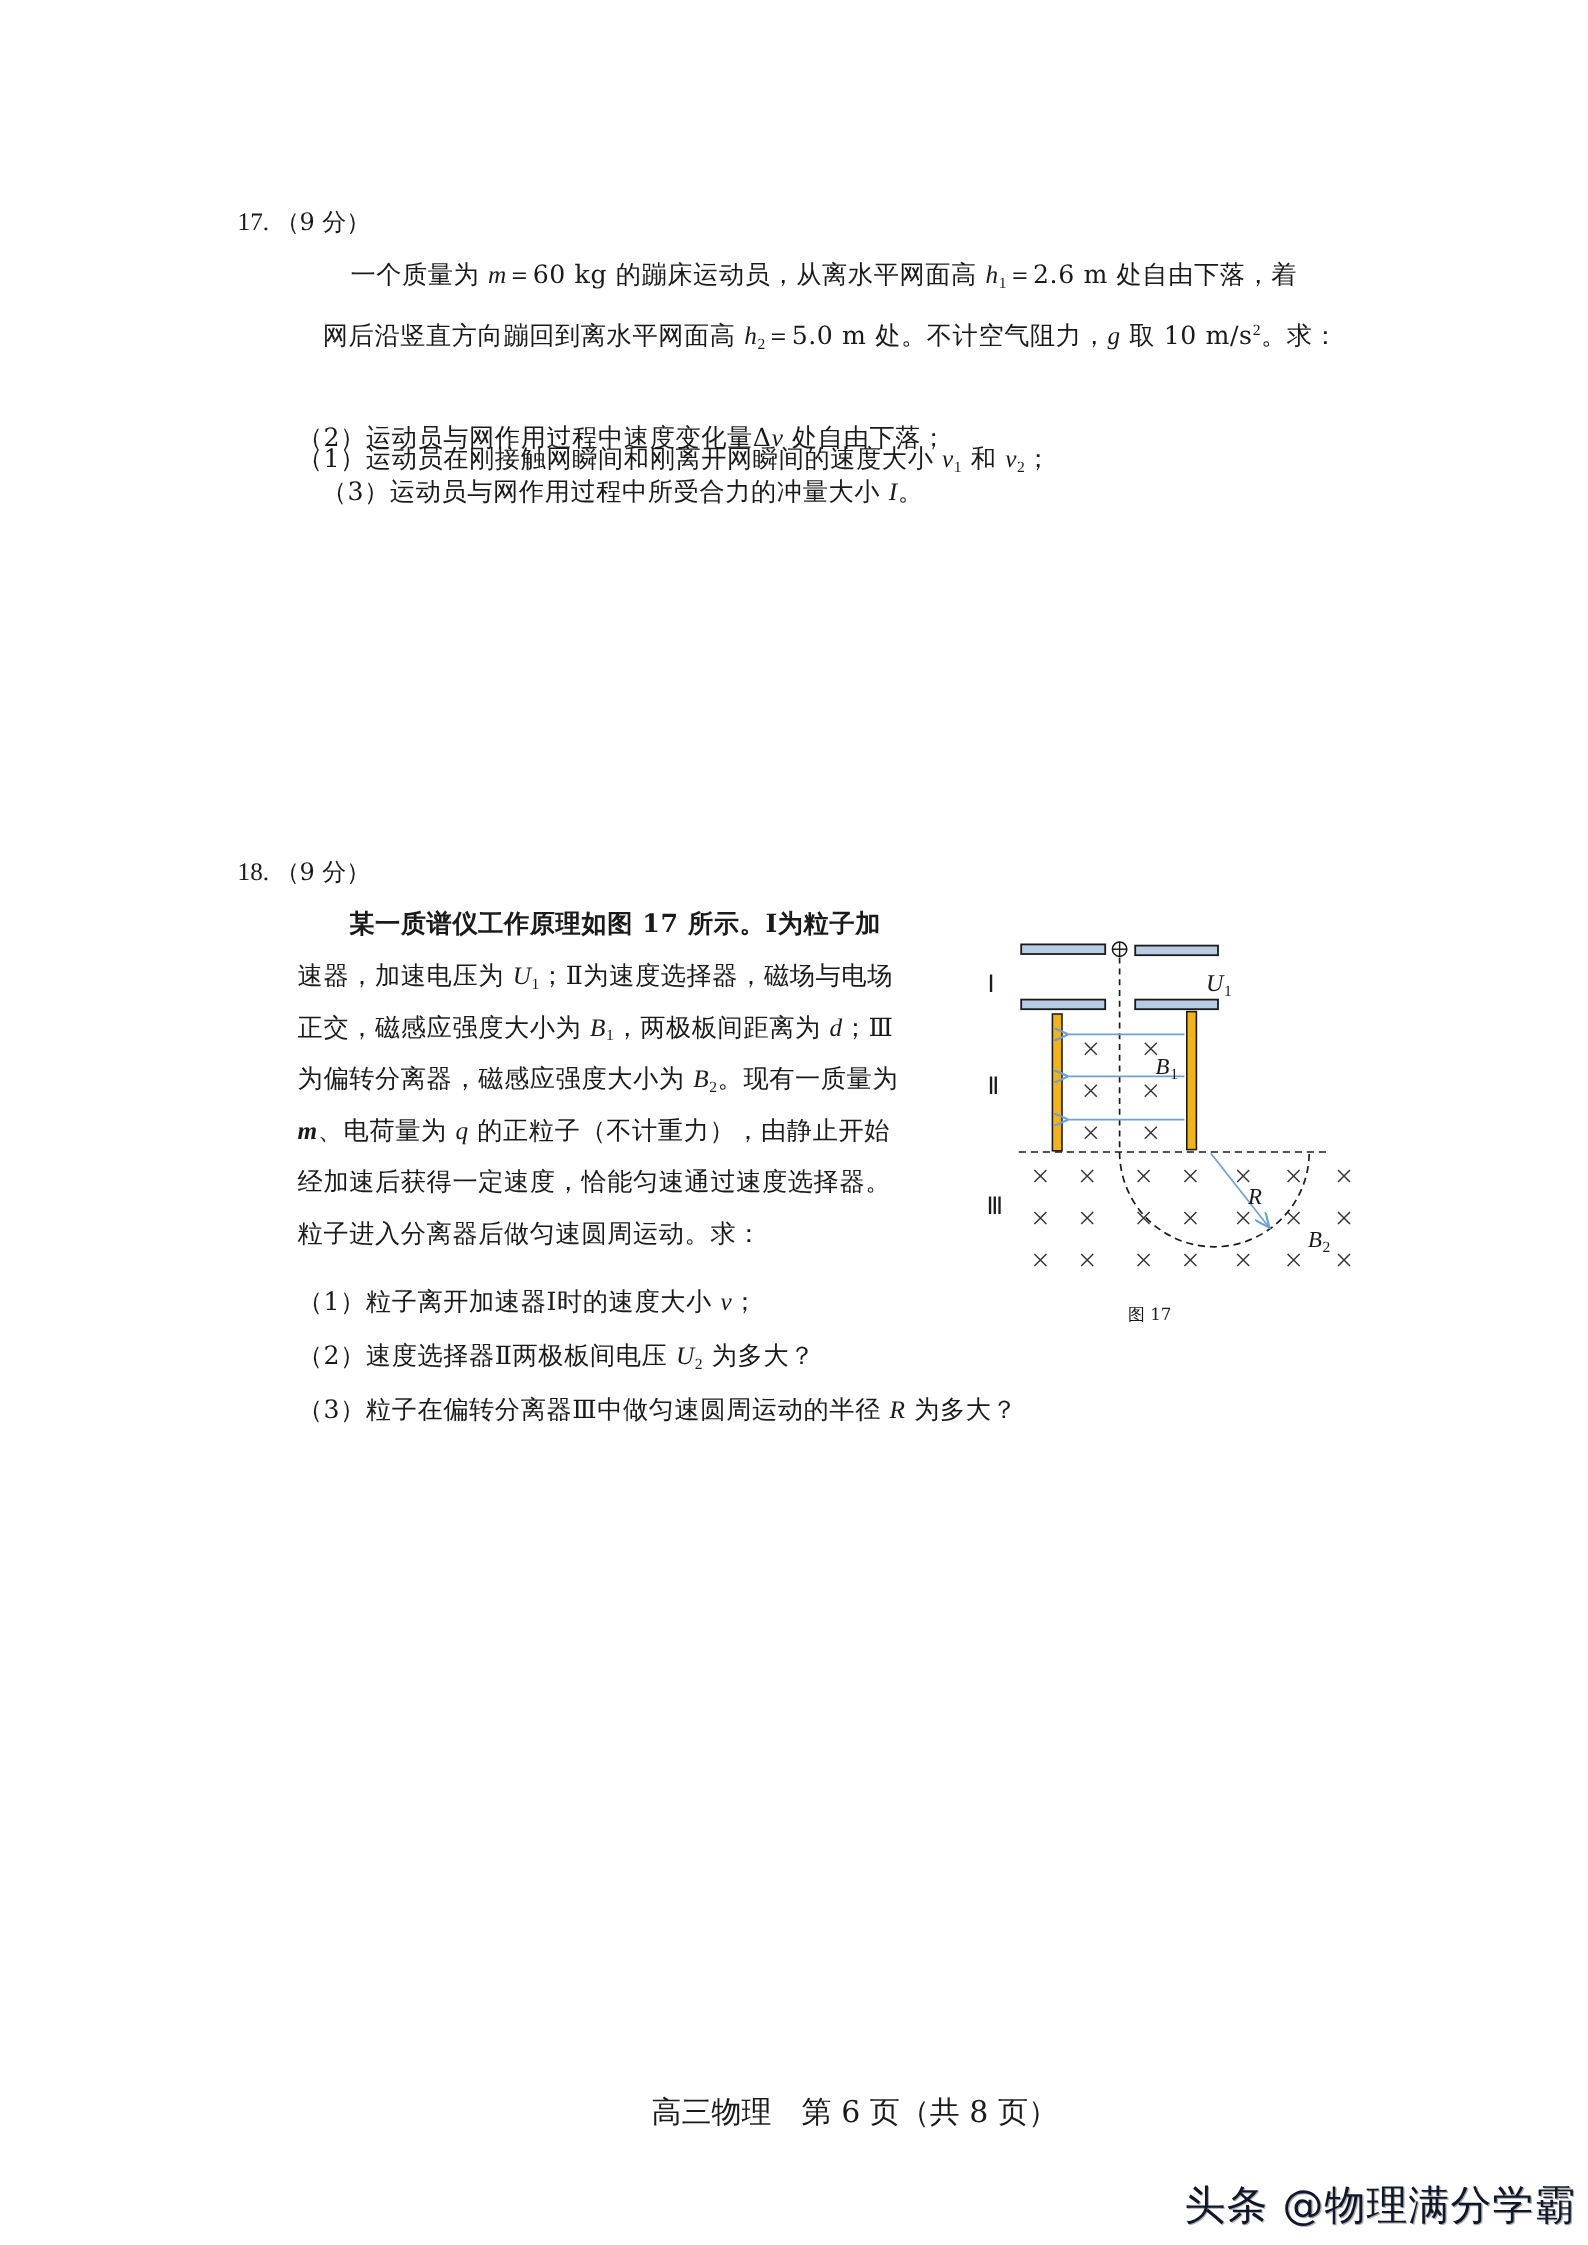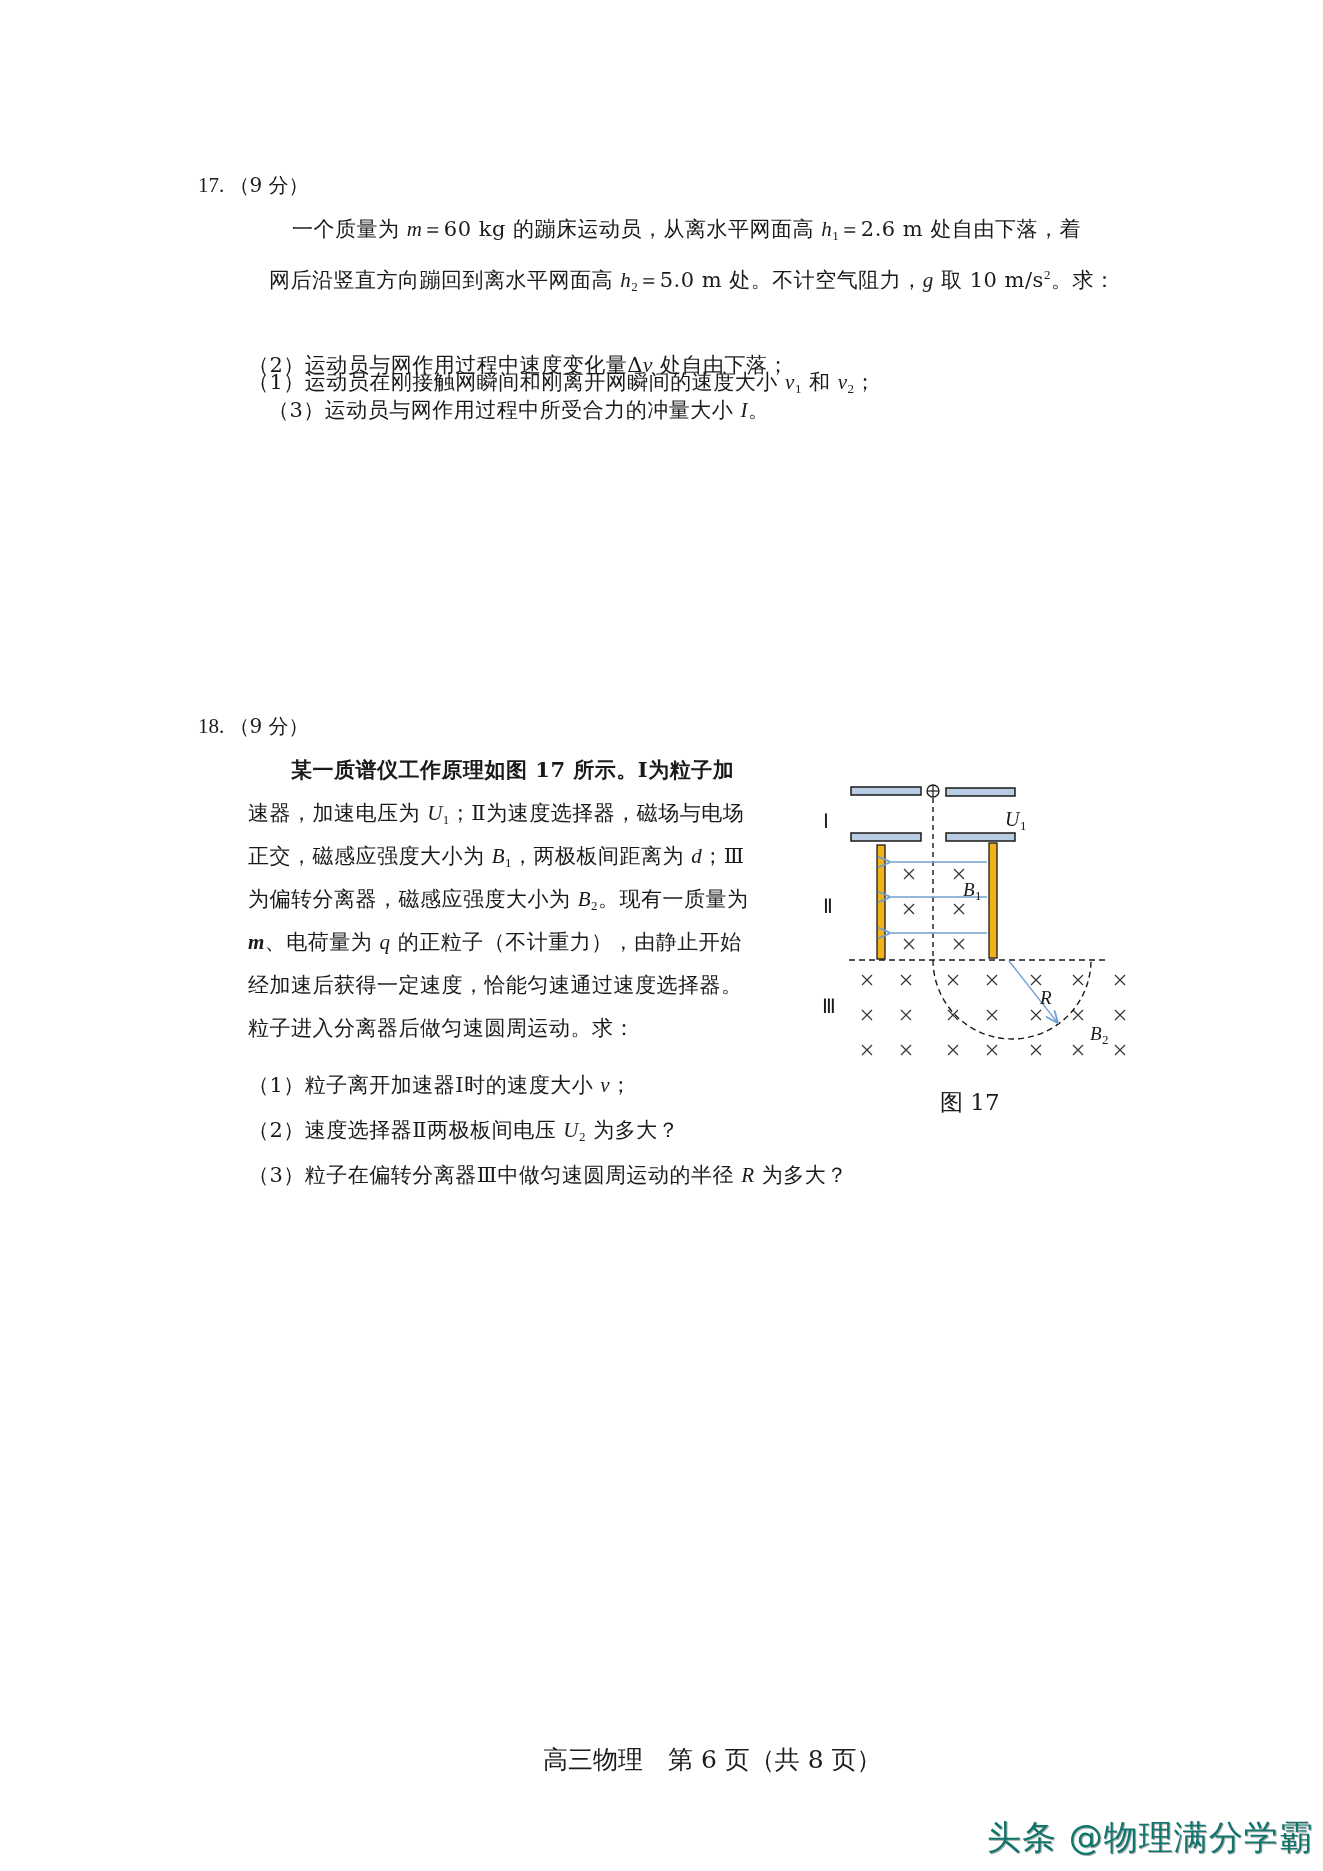--- a/index.html
+++ b/index.html
@@ -4,24 +4,24 @@
 <style>
   html, body { margin:0; padding:0; background:#ffffff; }
   body { width:1323px; height:1871px; position:relative; overflow:hidden;
          font-family:"DejaVu Serif","Liberation Serif",serif; color:#1a1a1a; }
   .line { position:absolute; font-size:21px; white-space:nowrap; line-height:26px; letter-spacing:0.5px; }
   i.v { font-family:"Liberation Serif","DejaVu Serif",serif; font-style:italic; }
   sub, sup { font-size:13px; font-family:"Liberation Serif",serif; }
   sub { vertical-align:-4px; } sup { vertical-align:8px; }
   .q-head { position:absolute; font-size:21px; font-family:"Liberation Serif","DejaVu Serif",serif; }
   .footer { position:absolute; left:543px; top:1743px; font-size:25px; }
-  .watermark { position:absolute; left:987px; top:1815px; font-size:34px; color:#0f766e;
+  .watermark { position:absolute; left:987px; top:1815px; font-size:34px; color:#0f172a;
                font-family:"DejaVu Sans",sans-serif; text-shadow:1px 1px 0 #aaa; letter-spacing:1px; }
   svg.fig { position:absolute; left:0; top:0; }
-  .fig-caption { position:absolute; left:940px; top:1087px; font-size:23px; }
+  .fig-caption { position:absolute; left:940px; top:1087px; font-size:14px; }
 </style>
 </head>
 <body>
 
 <div class="q-head" style="left:198px;top:172px;">
   <span>17.</span>
   <span style="font-family:'DejaVu Serif',serif;font-size:20px;">（9 分）</span>
 </div>
 
 <div class="line" style="left:292px;top:216px;">

